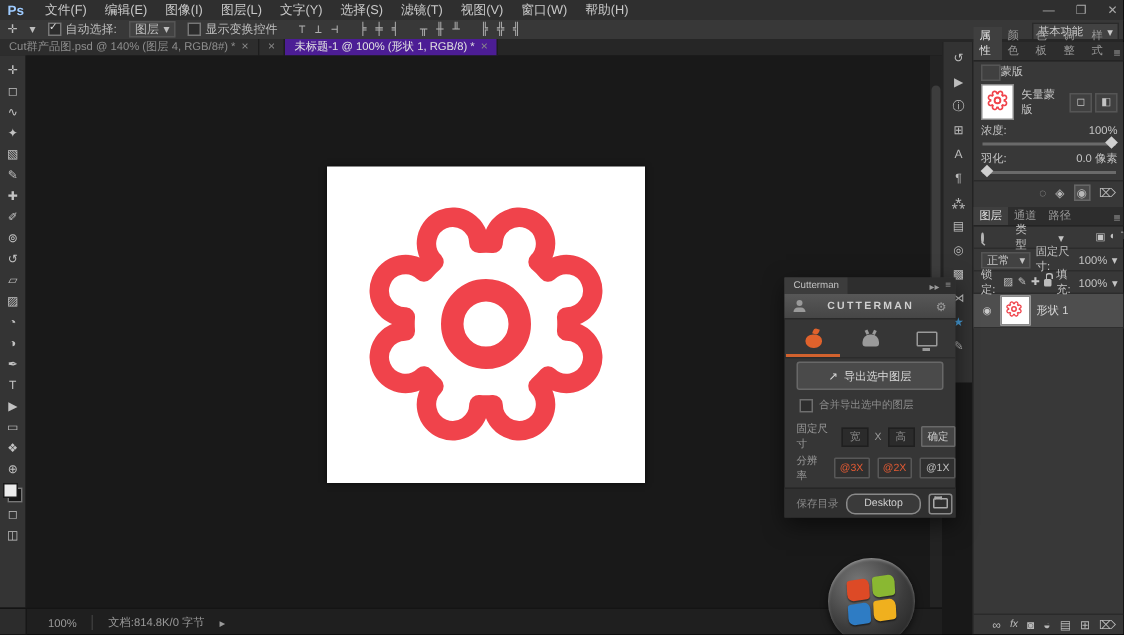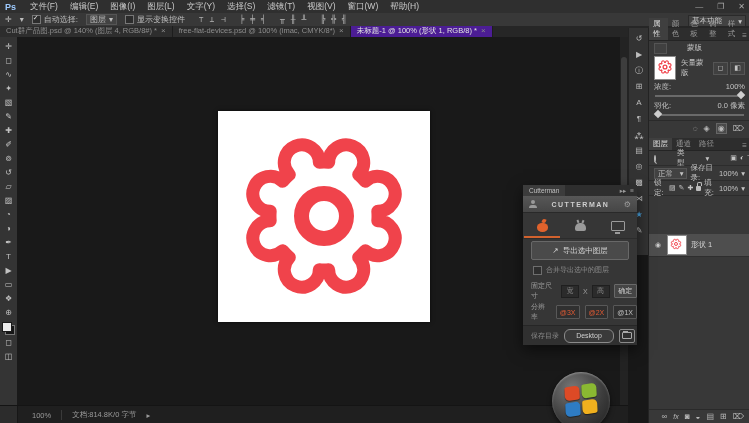--- a/index.html
+++ b/index.html
@@ -63,21 +63,21 @@
   .mini-thumb{width:22px;height:22px;background:#fff;border:1px solid #8a8a8a;position:relative;}
   .mini-thumb svg{position:absolute;inset:1px;width:18px;height:18px;}
   .slider{position:relative;height:2px;background:#6a6a6a;margin:3px 6px 0 6px;}
   .knob{position:absolute;top:-3px;width:6px;height:6px;background:#cfcfcf;transform:rotate(45deg);}
   .knob.right{right:0;} .knob.left{left:0;}
   .icon-btn{width:13px;height:11px;border:1px solid #555;background:#404040;display:flex;align-items:center;justify-content:center;
             font-size:7px;color:#c4c4c4;}
   .foot{display:flex;justify-content:flex-end;gap:6px;align-items:center;border-top:1px solid #2a2a2a;
         padding:2px 6px;color:#b8b8b8;font-size:8px;}
   .foot .active-box{border:1px solid #666;background:#4a4a4a;padding:0 1px;}
-  .layer-row{display:flex;align-items:center;gap:4px;height:22px;padding:0 4px;border-bottom:1px solid #2e2e2e;color:#d6d6d6;margin-top:38px;}
+  .layer-row{display:flex;align-items:center;gap:4px;height:22px;padding:0 4px;border-bottom:1px solid #2e2e2e;color:#d6d6d6;}
   .layer-row.selected{background:#4e4e4e;}
   .thumb{width:18px;height:18px;background:#fff;border:1px solid #8a8a8a;position:relative;flex:0 0 auto;}
   .thumb svg{position:absolute;inset:1px;width:14px;height:14px;}
   .eye{font-size:7px;color:#c9c9c9;width:10px;text-align:center;}
   .lock-ico{width:7px;height:5px;background:#bdbdbd;border-radius:1px;position:relative;display:inline-block;}
   .lock-ico::before{content:"";position:absolute;top:-4px;left:1px;width:3px;height:3px;border:1px solid #bdbdbd;border-bottom:none;border-radius:2px 2px 0 0;}
   .lens-ico{width:5px;height:5px;border:1px solid #b5b5b5;border-radius:50%;position:relative;display:inline-block;}
   .lens-ico::after{content:"";position:absolute;bottom:-2px;right:-2px;width:3px;height:1px;background:#b5b5b5;transform:rotate(45deg);}
   
   #cutterman{left:523px;top:185px;width:114px;height:160px;background:#363636;box-shadow:0 5px 14px rgba(0,0,0,.55);
@@ -193,21 +193,20 @@
     <span>基本功能</span>
     <span>▾</span>
   </div>
 
   <div id="tabbar" class="abs">
     <div class="doc-tab" style="max-width:186px;">
       <span>Cut群产品图.psd @ 140% (图层 4, RGB/8#) *</span>
       <span class="tab-close">×</span>
     </div>
     <div class="doc-tab" style="max-width:168px;">
-      <span>free-flat-devices.psd @ 100% (imac, CMYK/8*)</span>
       <span class="tab-close">×</span>
     </div>
     <div class="doc-tab active" style="max-width:150px;">
       <span>未标题-1 @ 100% (形状 1, RGB/8) *</span>
       <span class="tab-close">×</span>
     </div>
   </div>
 
   <div id="toolbar" class="abs">
     <div class="tool">✛</div>
@@ -278,21 +277,21 @@
 
     <div>
       <div class="ptabs">
         <span class="ptab active">属性</span>
         <span class="ptab">颜色</span>
         <span class="ptab">色板</span>
         <span class="ptab">调整</span>
         <span class="ptab">样式</span>
         <span class="ptab-menu">≡</span>
       </div>
-      <div class="prow" style="height:14px;gap:20px;">
+      <div class="prow" style="height:14px;gap:0;">
         <span class="icon-btn" style="width:11px;height:9px;"></span>
         <span>蒙版</span>
       </div>
       <div class="prow" style="height:26px;gap:5px;">
         <div class="mini-thumb">
             <svg viewBox="0 0 212 211">
               <path d="M159.8,109.7A17.5,17.5 0 1 1 147.4,139.7A54,54 0 0 1 140.7,146.4A17.5,17.5 0 1 1 110.7,158.8A54,54 0 0 1 101.3,158.8A17.5,17.5 0 1 1 71.3,146.4A54,54 0 0 1 64.6,139.7A17.5,17.5 0 1 1 52.2,109.7A54,54 0 0 1 52.2,100.3A17.5,17.5 0 1 1 64.6,70.3A54,54 0 0 1 71.3,63.6A17.5,17.5 0 1 1 101.3,51.2A54,54 0 0 1 110.7,51.2A17.5,17.5 0 1 1 140.7,63.6A54,54 0 0 1 147.4,70.3A17.5,17.5 0 1 1 159.8,100.3A54,54 0 0 1 159.8,109.7Z" fill="none" stroke="#F0434B" stroke-width="13" stroke-linejoin="round"></path>
               <circle cx="106" cy="105" r="22.5" fill="none" stroke="#F0434B" stroke-width="15"></circle>
             </svg>
           </div>
@@ -342,21 +341,21 @@
           <span>◻</span>
           <span>◨</span>
           <span>◉</span>
         </span>
       </div>
       <div class="prow" style="height:14px;gap:3px;border-bottom:1px solid #2c2c2c;">
         <span class="dd" style="width:32px;justify-content:space-between;">
           <span>正常</span>
           <span>▾</span>
           </span>
-        <span style="margin-left:auto;">保存目录:</span>
+        <span style="margin-left:auto;">固定尺寸:</span>
         <span>100%</span>
         <span>▾</span>
       </div>
       <div class="prow" style="height:14px;gap:3px;border-bottom:1px solid #2c2c2c;">
         <span>锁定:</span>
         <span style="font-size:7px;">▨</span>
         <span style="font-size:7px;">✎</span>
         <span style="font-size:7px;">✚</span>
         <span class="lock-ico"></span>
         <span style="margin-left:auto;">填充:</span>

